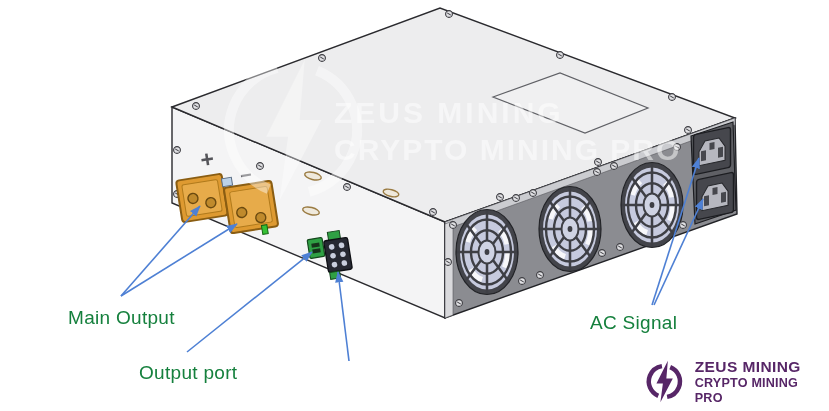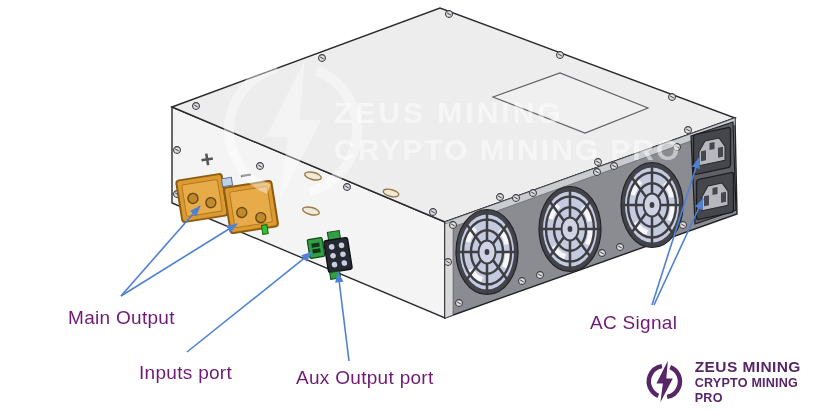--- a/index.html
+++ b/index.html
@@ -1,19 +1,19 @@
 <!DOCTYPE html>
 <html><head>
 <meta charset="utf-8">
 <style>
   html,body{margin:0;padding:0;background:#ffffff;}
   .stage{position:relative;width:829px;height:411px;background:#ffffff;overflow:hidden;
          font-family:"Liberation Sans",sans-serif;}
   .stage svg.scene{position:absolute;left:0;top:0;}
-  .callout{position:absolute;color:#701a75;font-size:19px;font-weight:400;
+  .callout{position:absolute;color:#15803d;font-size:19px;font-weight:400;
            letter-spacing:0.3px;white-space:nowrap;}
   .watermark{position:absolute;left:334px;top:94px;color:rgba(255,255,255,0.5);
              font-weight:bold;pointer-events:none;}
   .watermark .wm1{font-size:30px;line-height:37px;letter-spacing:3px;}
   .watermark .wm2{font-size:30px;line-height:37px;letter-spacing:2px;}
   .brand{position:absolute;left:641px;top:357px;display:flex;align-items:center;gap:7px;}
   .brand-text{display:flex;flex-direction:column;justify-content:center;}
   .brand-line1{font-size:15.5px;font-weight:bold;letter-spacing:0.4px;line-height:18px;}
   .brand-line2{font-size:12.6px;font-weight:bold;letter-spacing:0.2px;line-height:15px;}
 </style>
@@ -170,22 +170,21 @@
       <path d="M654,305 L703,199" marker-end="url(#ah)"></path>
     </g>
   </svg>
 
   <div class="watermark">
     <div class="wm1">ZEUS MINING</div>
     <div class="wm2">CRYPTO MINING PRO</div>
   </div>
 
   <div class="callout" style="left:68px;top:307px;">Main Output</div>
-  <div class="callout" style="left:139px;top:362px;">Inputs port</div>
-  <div class="callout" style="left:296px;top:367px;">Aux Output port</div>
+  <div class="callout" style="left:139px;top:362px;">Output port</div>
   <div class="callout" style="left:590px;top:312px;">AC Signal</div>
 
   <div class="brand">
     <svg width="47" height="49" viewBox="-24 -25 48 50">
       <circle cx="0" cy="0" r="16" fill="none" stroke="#572667" stroke-width="4.6" stroke-dasharray="41 9.25" transform="rotate(-68)"></circle>
       <use href="#bolt" fill="#572667" transform="scale(1.02)"></use>
     </svg>
     <div class="brand-text" style="color:#572667;">
       <div class="brand-line1">ZEUS MINING</div>
       <div class="brand-line2">CRYPTO MINING PRO</div>

